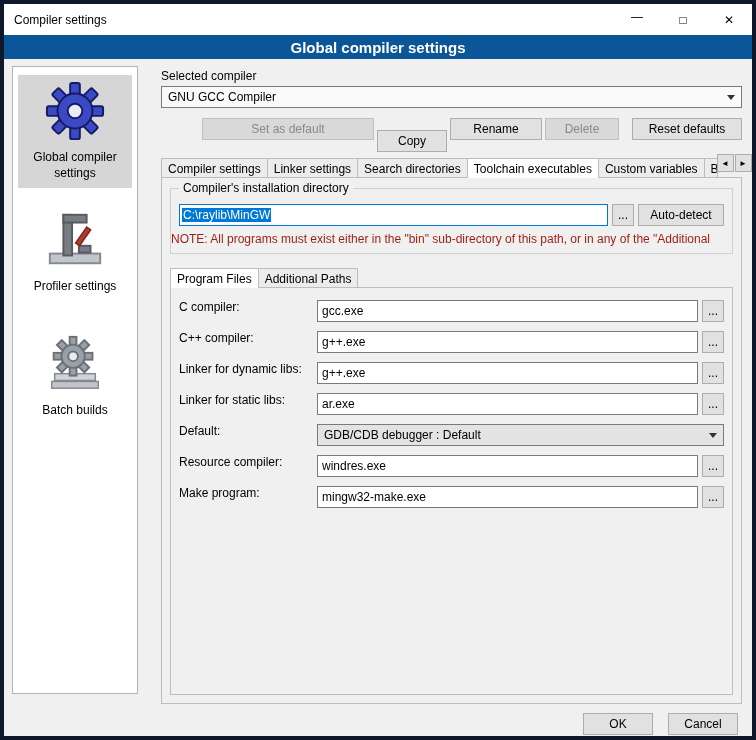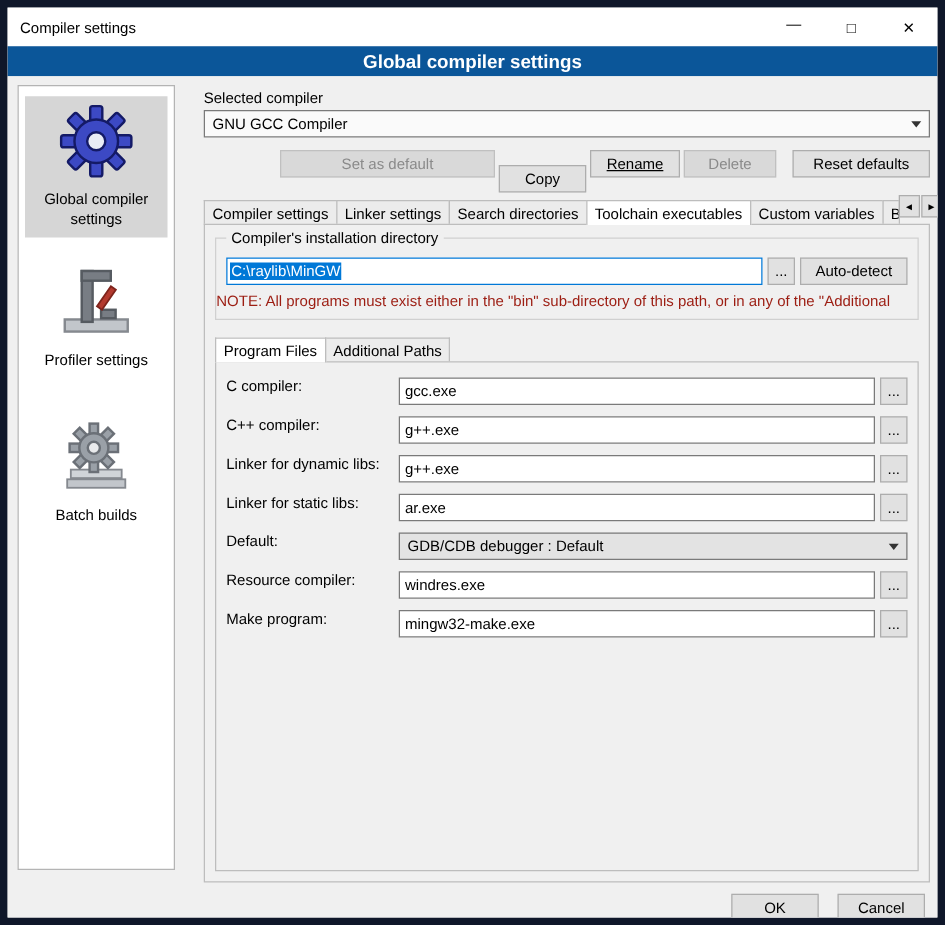--- a/index.html
+++ b/index.html
@@ -1,19 +1,19 @@
 <!DOCTYPE html>
 <html><head>
 <meta charset="utf-8">
 <style>
   html,body{margin:0;padding:0;background:#555;}
   *{box-sizing:border-box;}
   .window{
     position:relative;width:756px;height:740px;margin:0 auto;
-    background:#f0f0f0;border:6px solid #0f172a;
+    background:#f0f0f0;border:4px solid #0f172a;
     font-family:"Liberation Sans","DejaVu Sans",sans-serif;font-size:12px;color:#000;
     overflow:hidden;
   }
   
   .titlebar{height:31px;background:#ffffff;display:flex;align-items:stretch;}
   .title-text{flex:1;display:flex;align-items:center;padding-left:10px;font-size:12px;}
   .win-btn{width:46px;display:flex;align-items:center;justify-content:center;font-size:12px;cursor:default;}
   .win-btn.min span{position:relative;top:-3px;}
   
   .app-header{height:24px;background:#0b5699;color:#fff;font-weight:bold;font-size:15px;
@@ -39,21 +39,21 @@
   .chev{width:0;height:0;border-left:4px solid transparent;border-right:4px solid transparent;
     border-top:5px solid #333;margin-left:6px;flex:none;}
   .compiler-combo{position:absolute;top:27px;left:12px;right:10px;}
   
   .btn{background:#e1e1e1;border:1px solid #adadad;font-family:inherit;font-size:12px;height:22px;
     display:inline-flex;align-items:center;justify-content:center;padding:0 8px;cursor:default;}
   .btn.disabled{color:#8a8a8a;background:#d9d9d9;border-color:#c0c0c0;}
   .btn-row{position:absolute;top:59px;left:12px;right:10px;display:flex;justify-content:flex-end;gap:3px;}
   .btn-row .w-setdef{width:172px;}
   .btn-row .w-copy{width:70px;margin-top:12px;}
-  .btn-row .w-rename{width:72px;text-decoration:underline;}
+  .btn-row .w-rename{width:92px;}
   .btn-row .w-delete{width:74px;}
   .btn-row .w-reset{width:110px;margin-left:10px;}
   
   .tabbar{position:absolute;top:95px;left:12px;right:10px;height:24px;display:flex;align-items:flex-end;}
   .tab{height:20px;display:flex;align-items:center;padding:0 6px;background:#ececec;
     border:1px solid #bdbdbd;border-bottom:none;margin-right:-1px;white-space:nowrap;cursor:default;}
   .tab.active{height:20px;background:#ffffff;position:relative;z-index:2;}
   .tab.clipped{max-width:32px;overflow:hidden;}
   .tab-scroll{margin-left:auto;display:flex;gap:1px;align-self:flex-start;}
   .tab-scroll .btn{width:17px;height:18px;padding:0;font-size:8px;}

